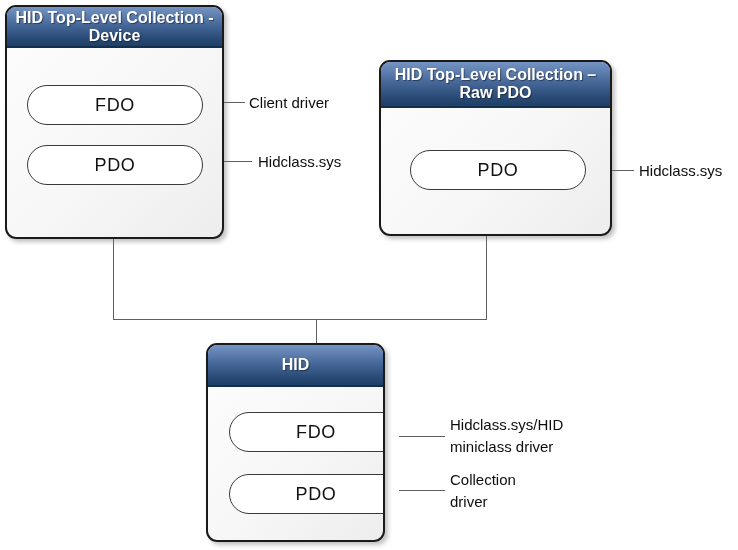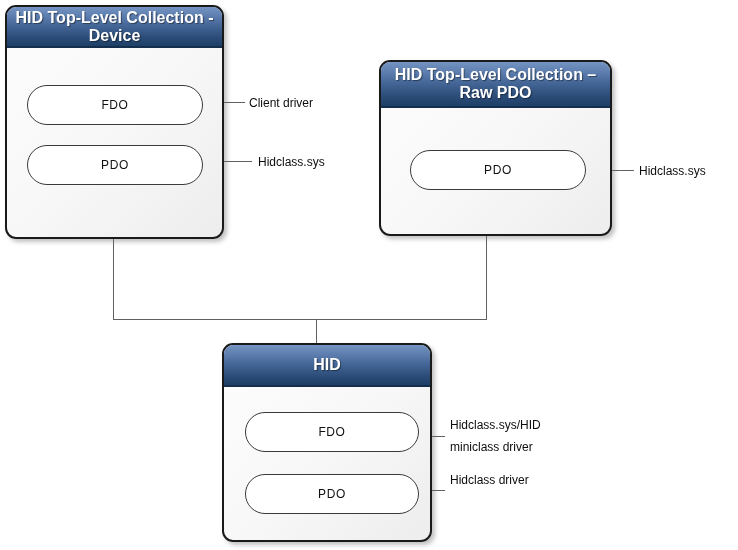--- a/index.html
+++ b/index.html
@@ -24,28 +24,28 @@
     text-shadow:1px 1px 1px rgba(0,0,0,0.45);
     padding:2px 8px;box-sizing:border-box;
   }
   .node-body{position:relative;width:100%;height:100%;}
   .pill{
     position:absolute;height:40px;
     background:#ffffff;
     border:1.4px solid #3a3a3a;
     border-radius:21px;
     display:flex;align-items:center;justify-content:center;
-    font-size:12px;letter-spacing:0.6px;color:#111111;
+    font-size:18px;letter-spacing:0.6px;color:#111111;
     box-sizing:border-box;
   }
   .line{position:absolute;background:#606060;}
   .hline{height:1.4px;}
   .vline{width:1.4px;}
   .annotation{
-    position:absolute;font-size:12px;color:#0d0d0d;line-height:22px;
+    position:absolute;font-size:15px;color:#0d0d0d;line-height:22px;
     white-space:pre-wrap;
   }
 </style>
 </head>
 <body>
 
 <div class="line vline" style="left:113px;top:238px;height:82px;"></div>
 <div class="line vline" style="left:486px;top:235px;height:85px;"></div>
 <div class="line hline" style="left:113px;top:319px;width:374px;"></div>
 <div class="line vline" style="left:316px;top:319px;height:25px;"></div>
@@ -64,25 +64,25 @@
   </div>
 </div>
 
 <div class="node" style="left:370px;top:60px;width:233px;height:176px;margin-left:9px;">
   <div class="node-header" style="height:46px;">HID Top-Level Collection – Raw PDO</div>
   <div class="node-body">
     <div class="pill" style="left:29px;top:42px;width:176px;">PDO</div>
   </div>
 </div>
 
-<div class="node" style="left:206px;top:343px;width:210px;height:199px;margin-left:16px;">
+<div class="node" style="left:206px;top:343px;width:179px;height:199px;">
   <div class="node-header" style="height:42px;">HID</div>
   <div class="node-body">
     <div class="pill" style="left:21px;top:25px;width:174px;">FDO</div>
     <div class="pill" style="left:21px;top:87px;width:174px;">PDO</div>
   </div>
 </div>
 
 <div class="annotation" style="left:249px;top:92px;">Client driver</div>
 <div class="annotation" style="left:258px;top:151px;">Hidclass.sys</div>
 <div class="annotation" style="left:639px;top:160px;">Hidclass.sys</div>
 <div class="annotation" style="left:450px;top:414px;width:135px;">Hidclass.sys/HID miniclass driver</div>
-<div class="annotation" style="left:450px;top:469px;width:80px;">Hidclass driver</div>
+<div class="annotation" style="left:450px;top:469px;width:80px;">Collection driver</div>
 
 </body></html>

